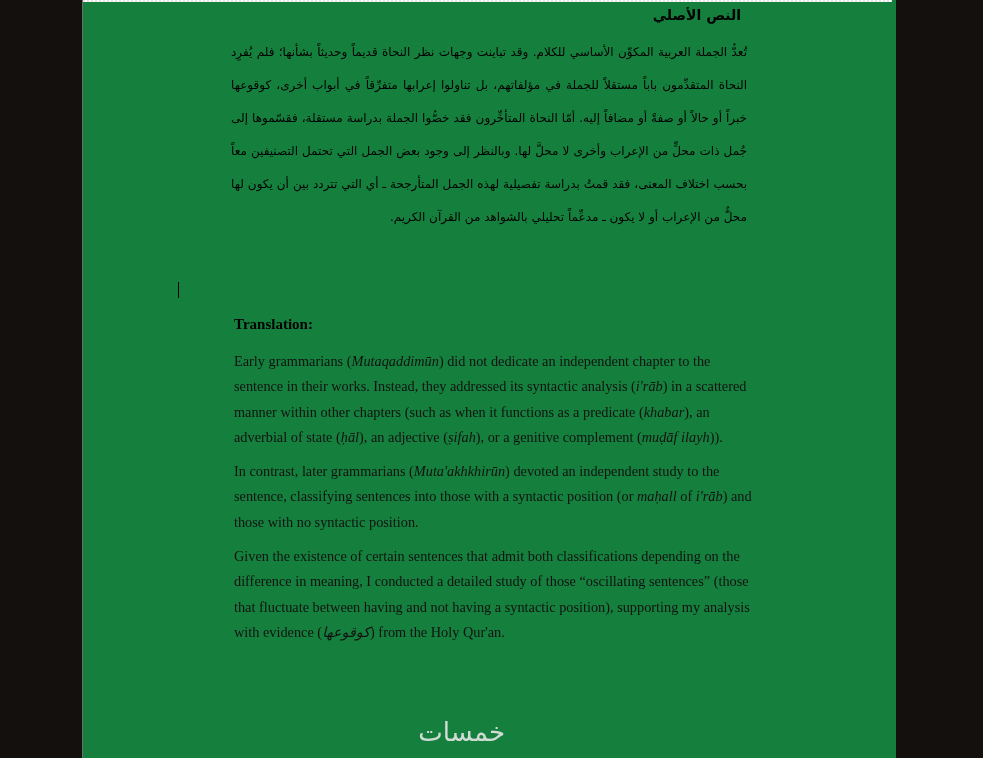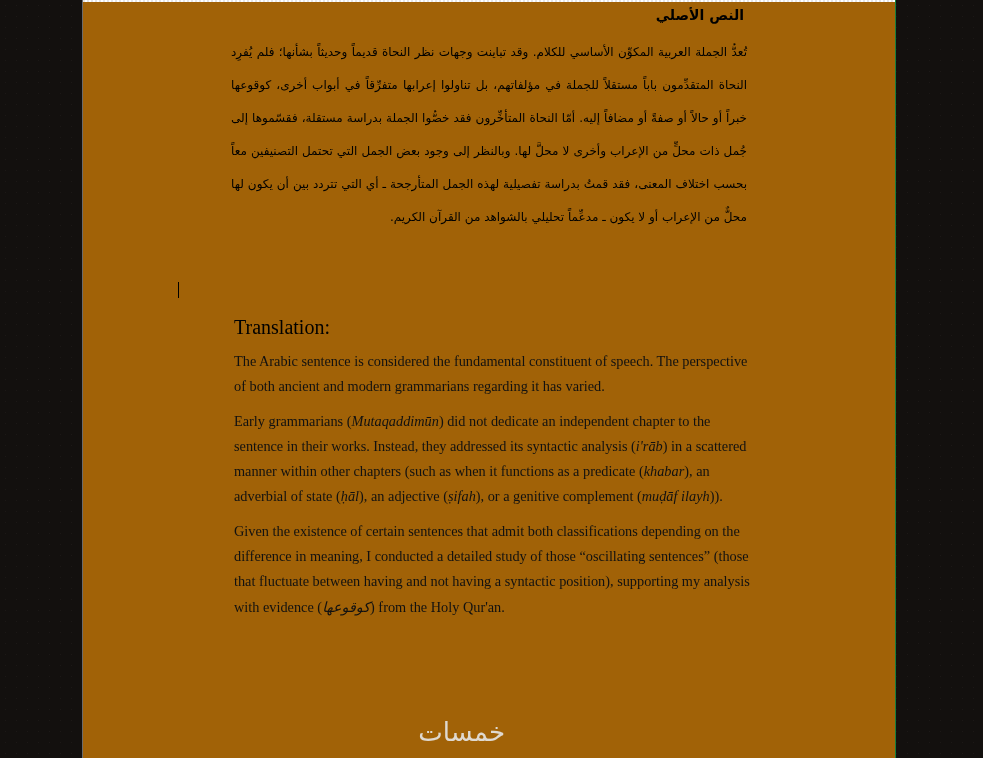--- a/index.html
+++ b/index.html
@@ -20,23 +20,23 @@
       background-image: radial-gradient(rgba(120,110,100,0.35) 0.8px, transparent 1px);
       background-size: 11px 11px;
       opacity: 0.25;
     }
     .page {
       position: absolute;
       left: 82px;
       top: 0;
       width: 814px;
       height: 758px;
-      background: #a16207;
+      background: #15803d;
       border-left: 1px solid #6b6b6b;
-      border-right: 1px solid #15803d;
+      border-right: 4px solid #15803d;
       box-sizing: border-box;
       overflow: hidden;
     }
     .page-top-edge {
       position: absolute;
       left: 0; right: 0; top: 0;
       height: 2px;
       background: repeating-linear-gradient(90deg, #e4e4e4 0 2px, #ffffff 2px 4px);
     }
     .arabic-heading {
@@ -69,22 +69,22 @@
       top: 282px;
       width: 1px;
       height: 16px;
       background: #000;
     }
     .translation-heading {
       position: absolute;
       left: 151px;
       top: 316px;
       font-family: "Liberation Serif", serif;
-      font-weight: normal;
-      font-size: 20px;
+      font-weight: bold;
+      font-size: 15px;
       color: #000;
     }
     .translation-body {
       position: absolute;
       left: 151px;
       top: 349px;
       width: 520px;
       font-family: "Liberation Serif", serif;
       font-size: 14.3px;
       line-height: 25.3px;
@@ -120,19 +120,19 @@
 
   <div class="arabic-heading">النص الأصلي</div>
 
   <div class="arabic-body">تُعدُّ الجملة العربية المكوِّن الأساسي للكلام. وقد تباينت وجهات نظر النحاة قديماً وحديثاً بشأنها؛ فلم يُفرِد النحاة المتقدِّمون باباً مستقلاً للجملة في مؤلفاتهم، بل تناولوا إعرابها متفرِّقاً في أبواب أخرى، كوقوعها خبراً أو حالاً أو صفةً أو مضافاً إليه. أمّا النحاة المتأخِّرون فقد خصُّوا الجملة بدراسة مستقلة، فقسّموها إلى جُمل ذات محلٍّ من الإعراب وأخرى لا محلَّ لها. وبالنظر إلى وجود بعض الجمل التي تحتمل التصنيفين معاً بحسب اختلاف المعنى، فقد قمتُ بدراسة تفصيلية لهذه الجمل المتأرجحة ـ أي التي تتردد بين أن يكون لها محلٌّ من الإعراب أو لا يكون ـ مدعِّماً تحليلي بالشواهد من القرآن الكريم.</div>
 
   <div class="cursor"></div>
 
   <div class="translation-heading">Translation:</div>
 
   <div class="translation-body">
-    <p>The Arabic sentence is considered the fundamental constituent of speech. The perspective of both ancient and modern grammarians regarding it has varied.</p>
     <p>Early grammarians (<em>Mutaqaddimūn</em>) did not dedicate an independent chapter to the sentence in their works. Instead, they addressed its syntactic analysis (<em>i'rāb</em>) in a scattered manner within other chapters (such as when it functions as a predicate (<em>khabar</em>), an adverbial of state (<em>ḥāl</em>), an adjective (<em>ṣifah</em>), or a genitive complement (<em>muḍāf ilayh</em>)).</p>
+    <p>In contrast, later grammarians (<em>Muta'akhkhirūn</em>) devoted an independent study to the sentence, classifying sentences into those with a syntactic position (or <em>maḥall</em> of <em>i'rāb</em>) and those with no syntactic position.</p>
     <p>Given the existence of certain sentences that admit both classifications depending on the difference in meaning, I conducted a detailed study of those “oscillating sentences” (those that fluctuate between having and not having a syntactic position), supporting my analysis with evidence (<em>كوقوعها</em>) from the Holy Qur'an.</p>
   </div>
 
   <div class="watermark">خمسات</div>
 </div>
 
 </body></html>

